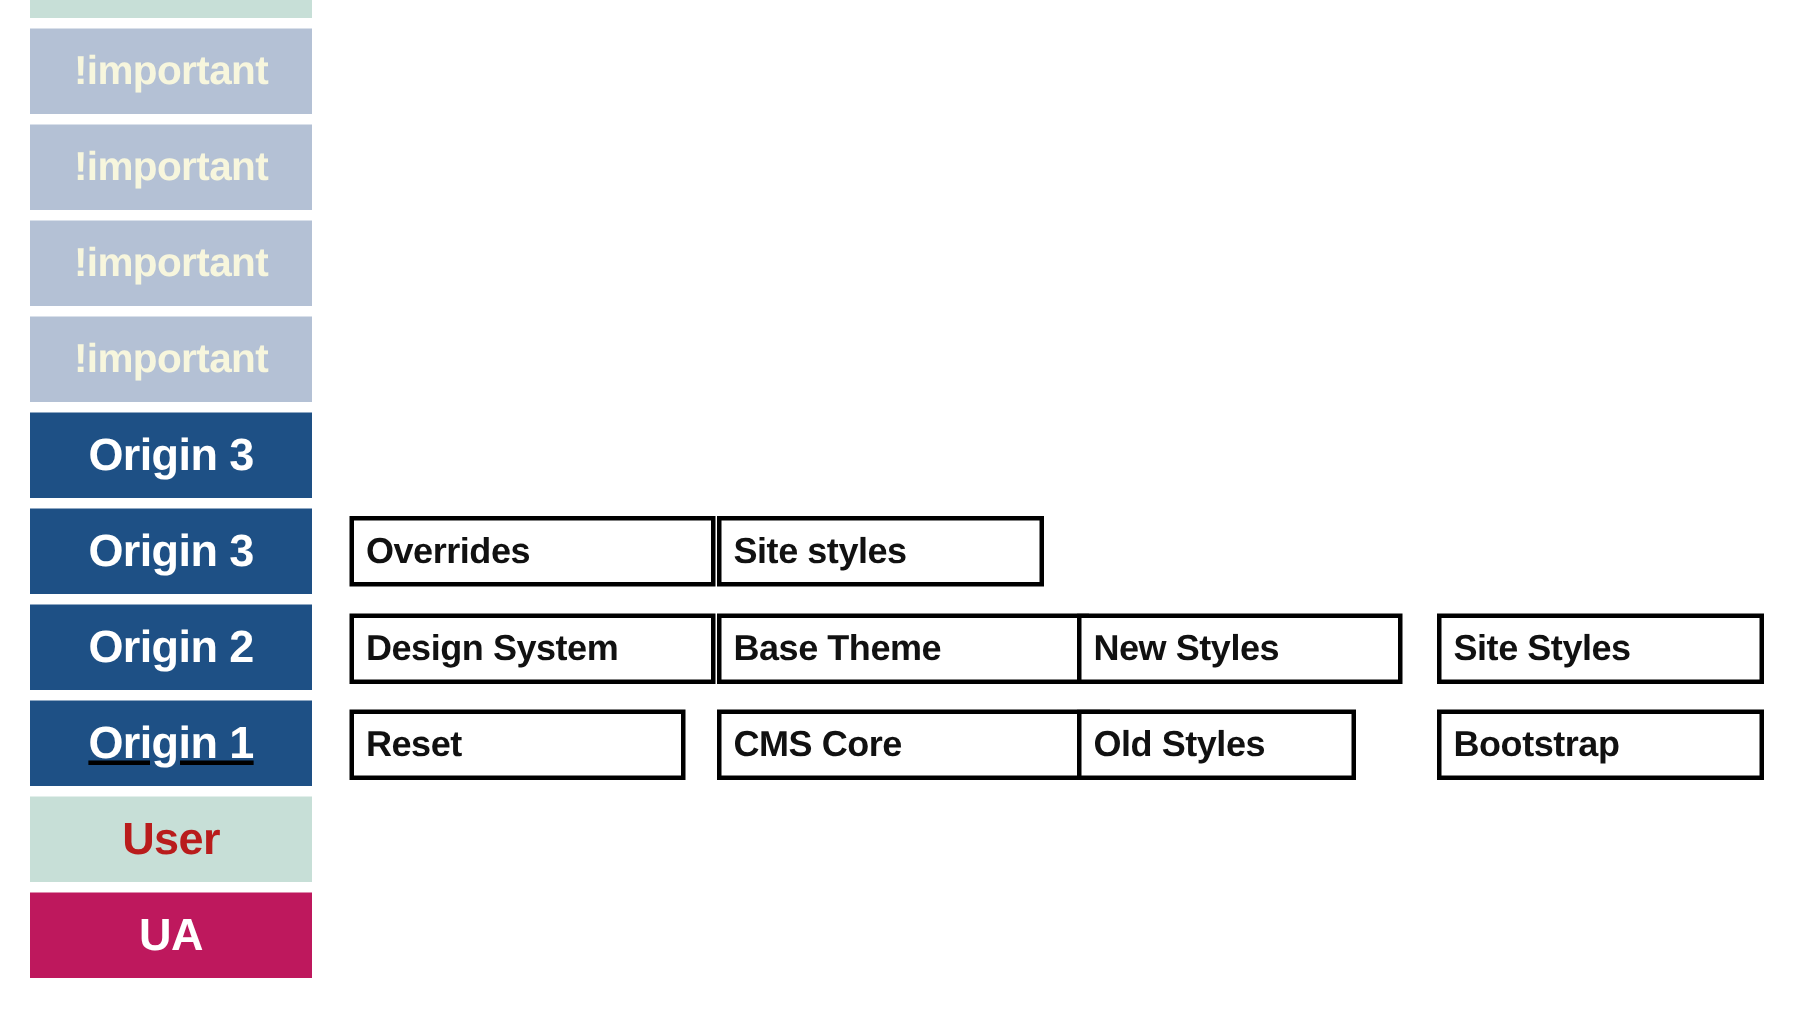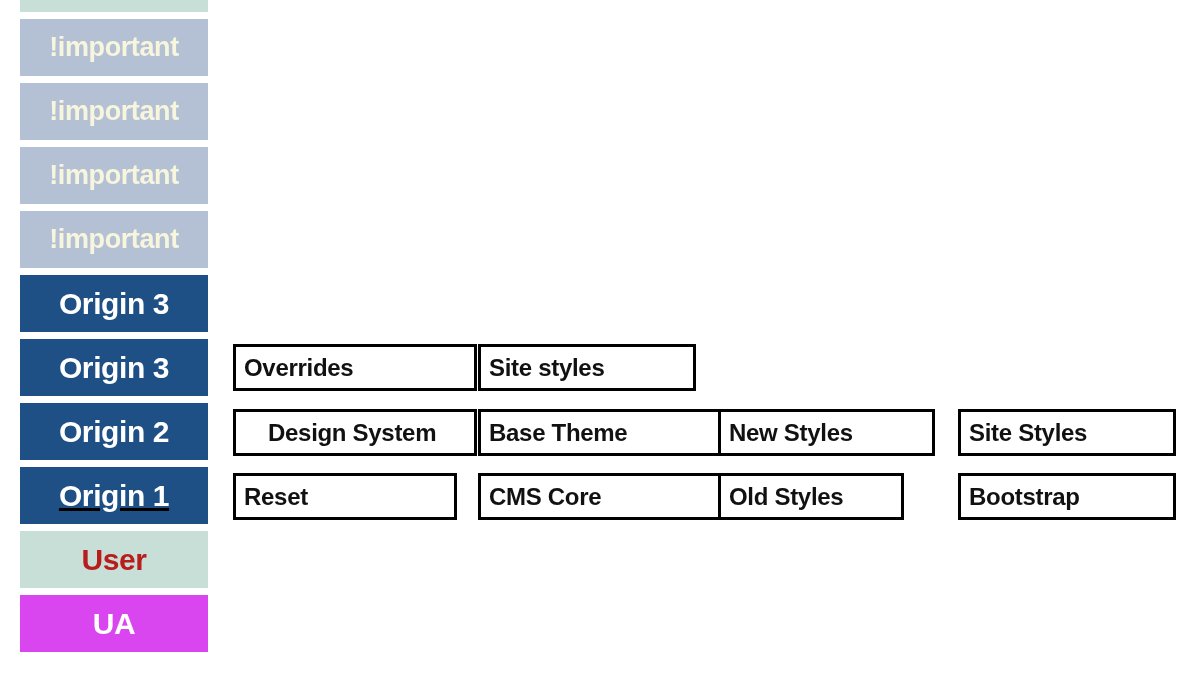--- a/index.html
+++ b/index.html
@@ -56,21 +56,21 @@
   }
 
   
   .layer-bar.user { background: #c7dfd7; }
   .layer-bar.user .layer-label {
     color: #b91c1c;
     font-size: 30px;
   }
 
   
-  .layer-bar.ua { background: #d946ef; justify-content: center; }
+  .layer-bar.ua { background: #be185d; justify-content: center; }
   .layer-bar.ua .layer-label {
     color: #ffffff;
     font-size: 30px;
   }
 
   
   .layer-bar.clipped { height: 12px; }
 
   
   .sheet-box {
@@ -131,21 +131,21 @@
         <span class="layer-label">UA</span>
       </div>
     </div>
   <div id="sheet-boxes">
       <div class="sheet-box" style="left: 233px; width: 244px; top: 344px;">
         <span class="sheet-label">Overrides</span>
       </div>
       <div class="sheet-box" style="left: 478px; width: 218px; top: 344px;">
         <span class="sheet-label">Site styles</span>
       </div>
-      <div class="sheet-box" style="left: 233px; width: 244px; top: 409px; padding-left: 24px;">
+      <div class="sheet-box" style="left: 233px; width: 244px; top: 409px;">
         <span class="sheet-label">Design System</span>
       </div>
       <div class="sheet-box" style="left: 478px; width: 248px; top: 409px;">
         <span class="sheet-label">Base Theme</span>
       </div>
       <div class="sheet-box" style="left: 718px; width: 217px; top: 409px;">
         <span class="sheet-label">New Styles</span>
       </div>
       <div class="sheet-box" style="left: 958px; width: 218px; top: 409px;">
         <span class="sheet-label">Site Styles</span>

